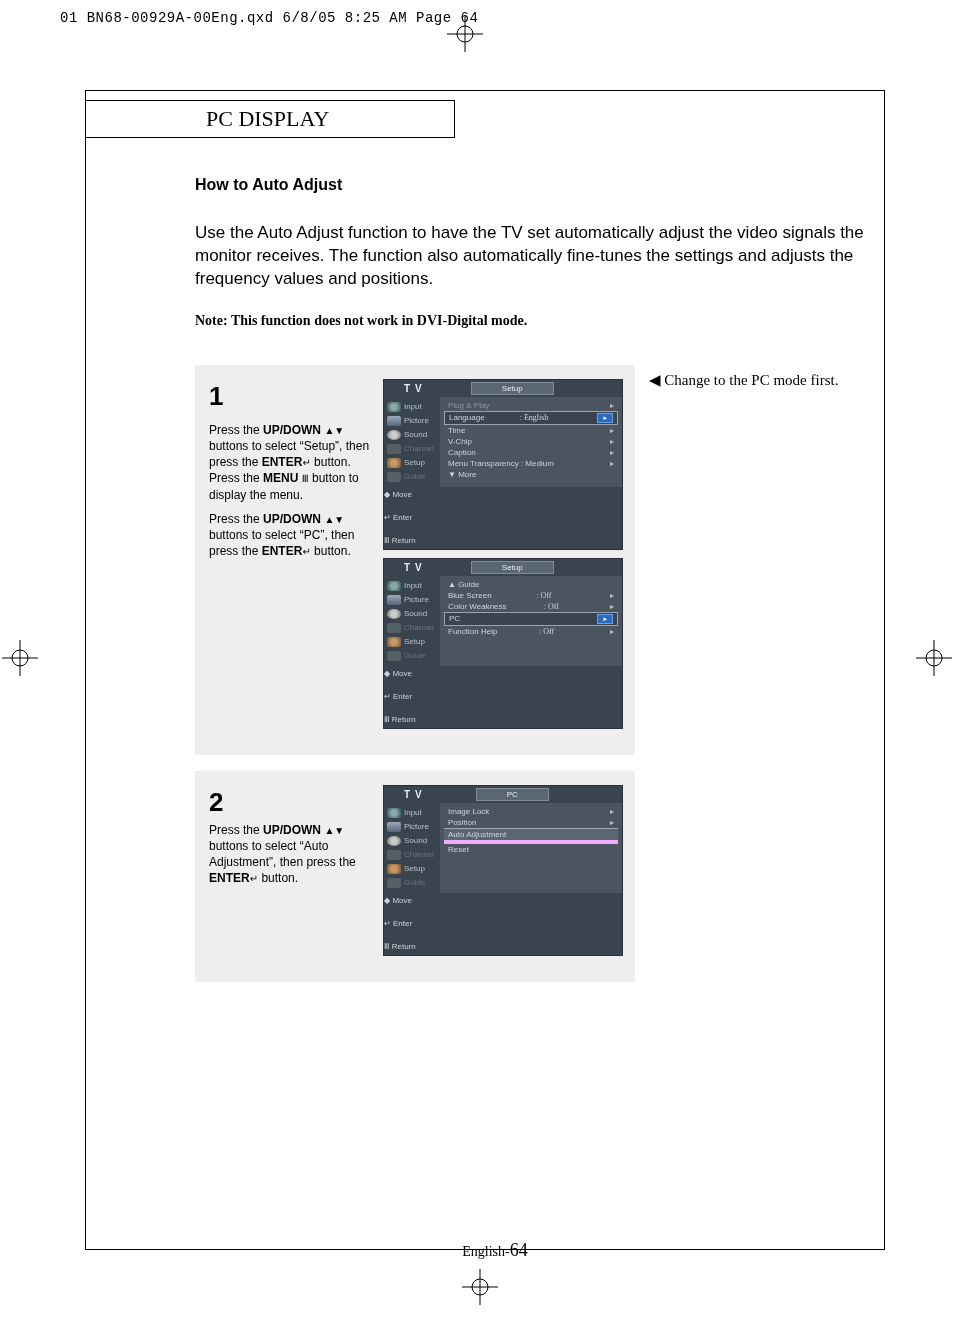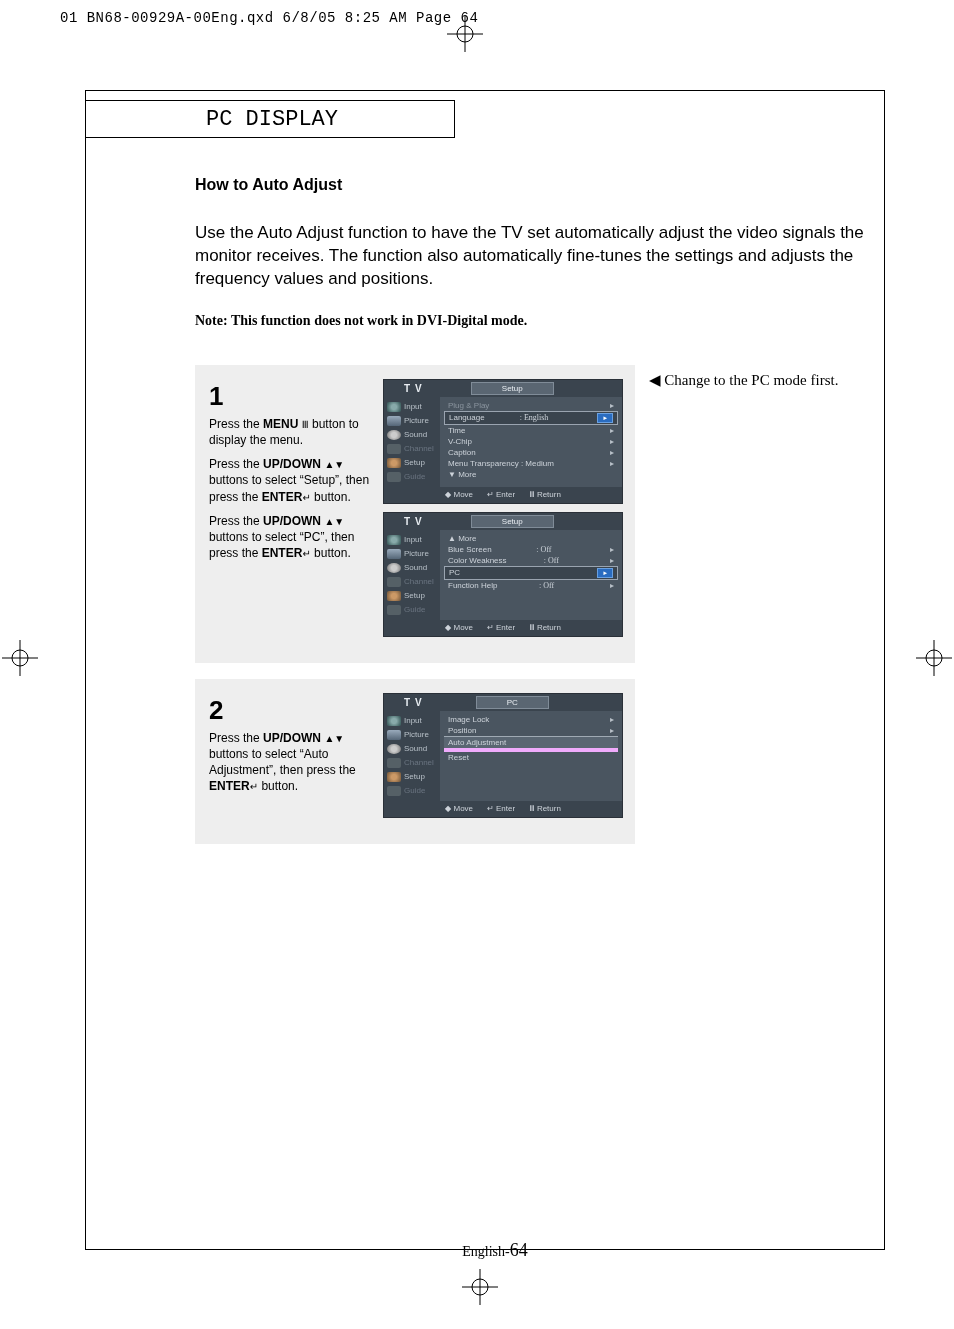--- a/index.html
+++ b/index.html
@@ -50,21 +50,21 @@
     top: 100px;
     left: 85px;
     width: 370px;
     height: 38px;
     border: 1px solid #000;
     background: #fff;
     display: flex;
     align-items: center;
     padding-left: 120px;
     box-sizing: border-box;
-    font-family: Liberation Mono, monospace;
+    font-family: Liberation Serif, serif;
     font-size: 22px;
   }
   .section-title-box .sc { font-variant: small-caps; }
   .heading {
     font-family: Arial, Helvetica, sans-serif;
     font-weight: bold;
     font-size: 16px;
     color: #000;
   }
   .content {
@@ -212,20 +212,21 @@
     border-bottom:4px solid #f0abfc;
   }
   .osd-footer {
     display:flex;
     gap:14px;
     justify-content:center;
     padding:3px 0 4px 0;
     background:#3a444e;
     font-size:8px;
     color:#cdd3da;
+    flex-direction:column;
   }
   .osd-autoprogress {
     background:#4a5560;
     border:1px solid #2a3038;
     color:#e0e0e0;
     font-family: Arial, Helvetica, sans-serif;
     font-size:10px;
     font-weight:bold;
     text-align:center;
     padding:14px 8px;
@@ -289,25 +290,25 @@
   <div class="heading">How to Auto Adjust</div>
   <div class="intro">Use the Auto Adjust function to have the TV set automatically adjust the video signals the monitor receives. The function also automatically fine-tunes the settings and adjusts the frequency values and positions.</div>
   <div class="note">Note: This function does not work in DVI-Digital mode.</div>
 
   <div class="steps-wrap">
     <div style="display:flex; flex-direction:column;">
 
       <div class="step-card">
         <div class="step-left">
           <div class="step-num">1</div>
+          <div style="margin-top:8px;">
+            <span>Press the </span><b>UP/DOWN</b> <span class="glyph">▲▼</span><span> buttons to select “Setup”, then press the </span><b>ENTER</b><span class="glyph">↵</span><span> button.</span>
+          </div>
           <div>
             <span>Press the </span><b>MENU</b> <span class="glyph">Ⅲ</span><span> button to display the menu.</span>
-          </div>
-          <div style="margin-top:8px;">
-            <span>Press the </span><b>UP/DOWN</b> <span class="glyph">▲▼</span><span> buttons to select “Setup”, then press the </span><b>ENTER</b><span class="glyph">↵</span><span> button.</span>
           </div>
           <div style="margin-top:8px;">
             <span>Press the </span><b>UP/DOWN</b> <span class="glyph">▲▼</span><span> buttons to select “PC”, then press the </span><b>ENTER</b><span class="glyph">↵</span><span> button.</span>
           </div>
         </div>
         <div>
 
           <div class="osd">
             <div class="osd-title-row">
               <span class="tv">T V</span>
@@ -405,21 +406,21 @@
                     <span class="nav-icon ic-setup"></span>
                     <span>Setup</span>
                   </div>
                 <div class="nav-item dim">
                     <span class="nav-icon ic-guide"></span>
                     <span>Guide</span>
                   </div>
               </div>
               <div class="osd-list">
                 <div class="osd-row">
-                    <span>▲ More</span>
+                    <span>▲ Guide</span>
                   </div>
                 <div class="osd-row">
                     <span>Blue Screen</span>
                     <span class="val">: Off</span>
                     <span class="arr">▸</span>
                   </div>
                 <div class="osd-row">
                     <span>Color Weakness</span>
                     <span class="val">: Off</span>
                     <span class="arr">▸</span>

